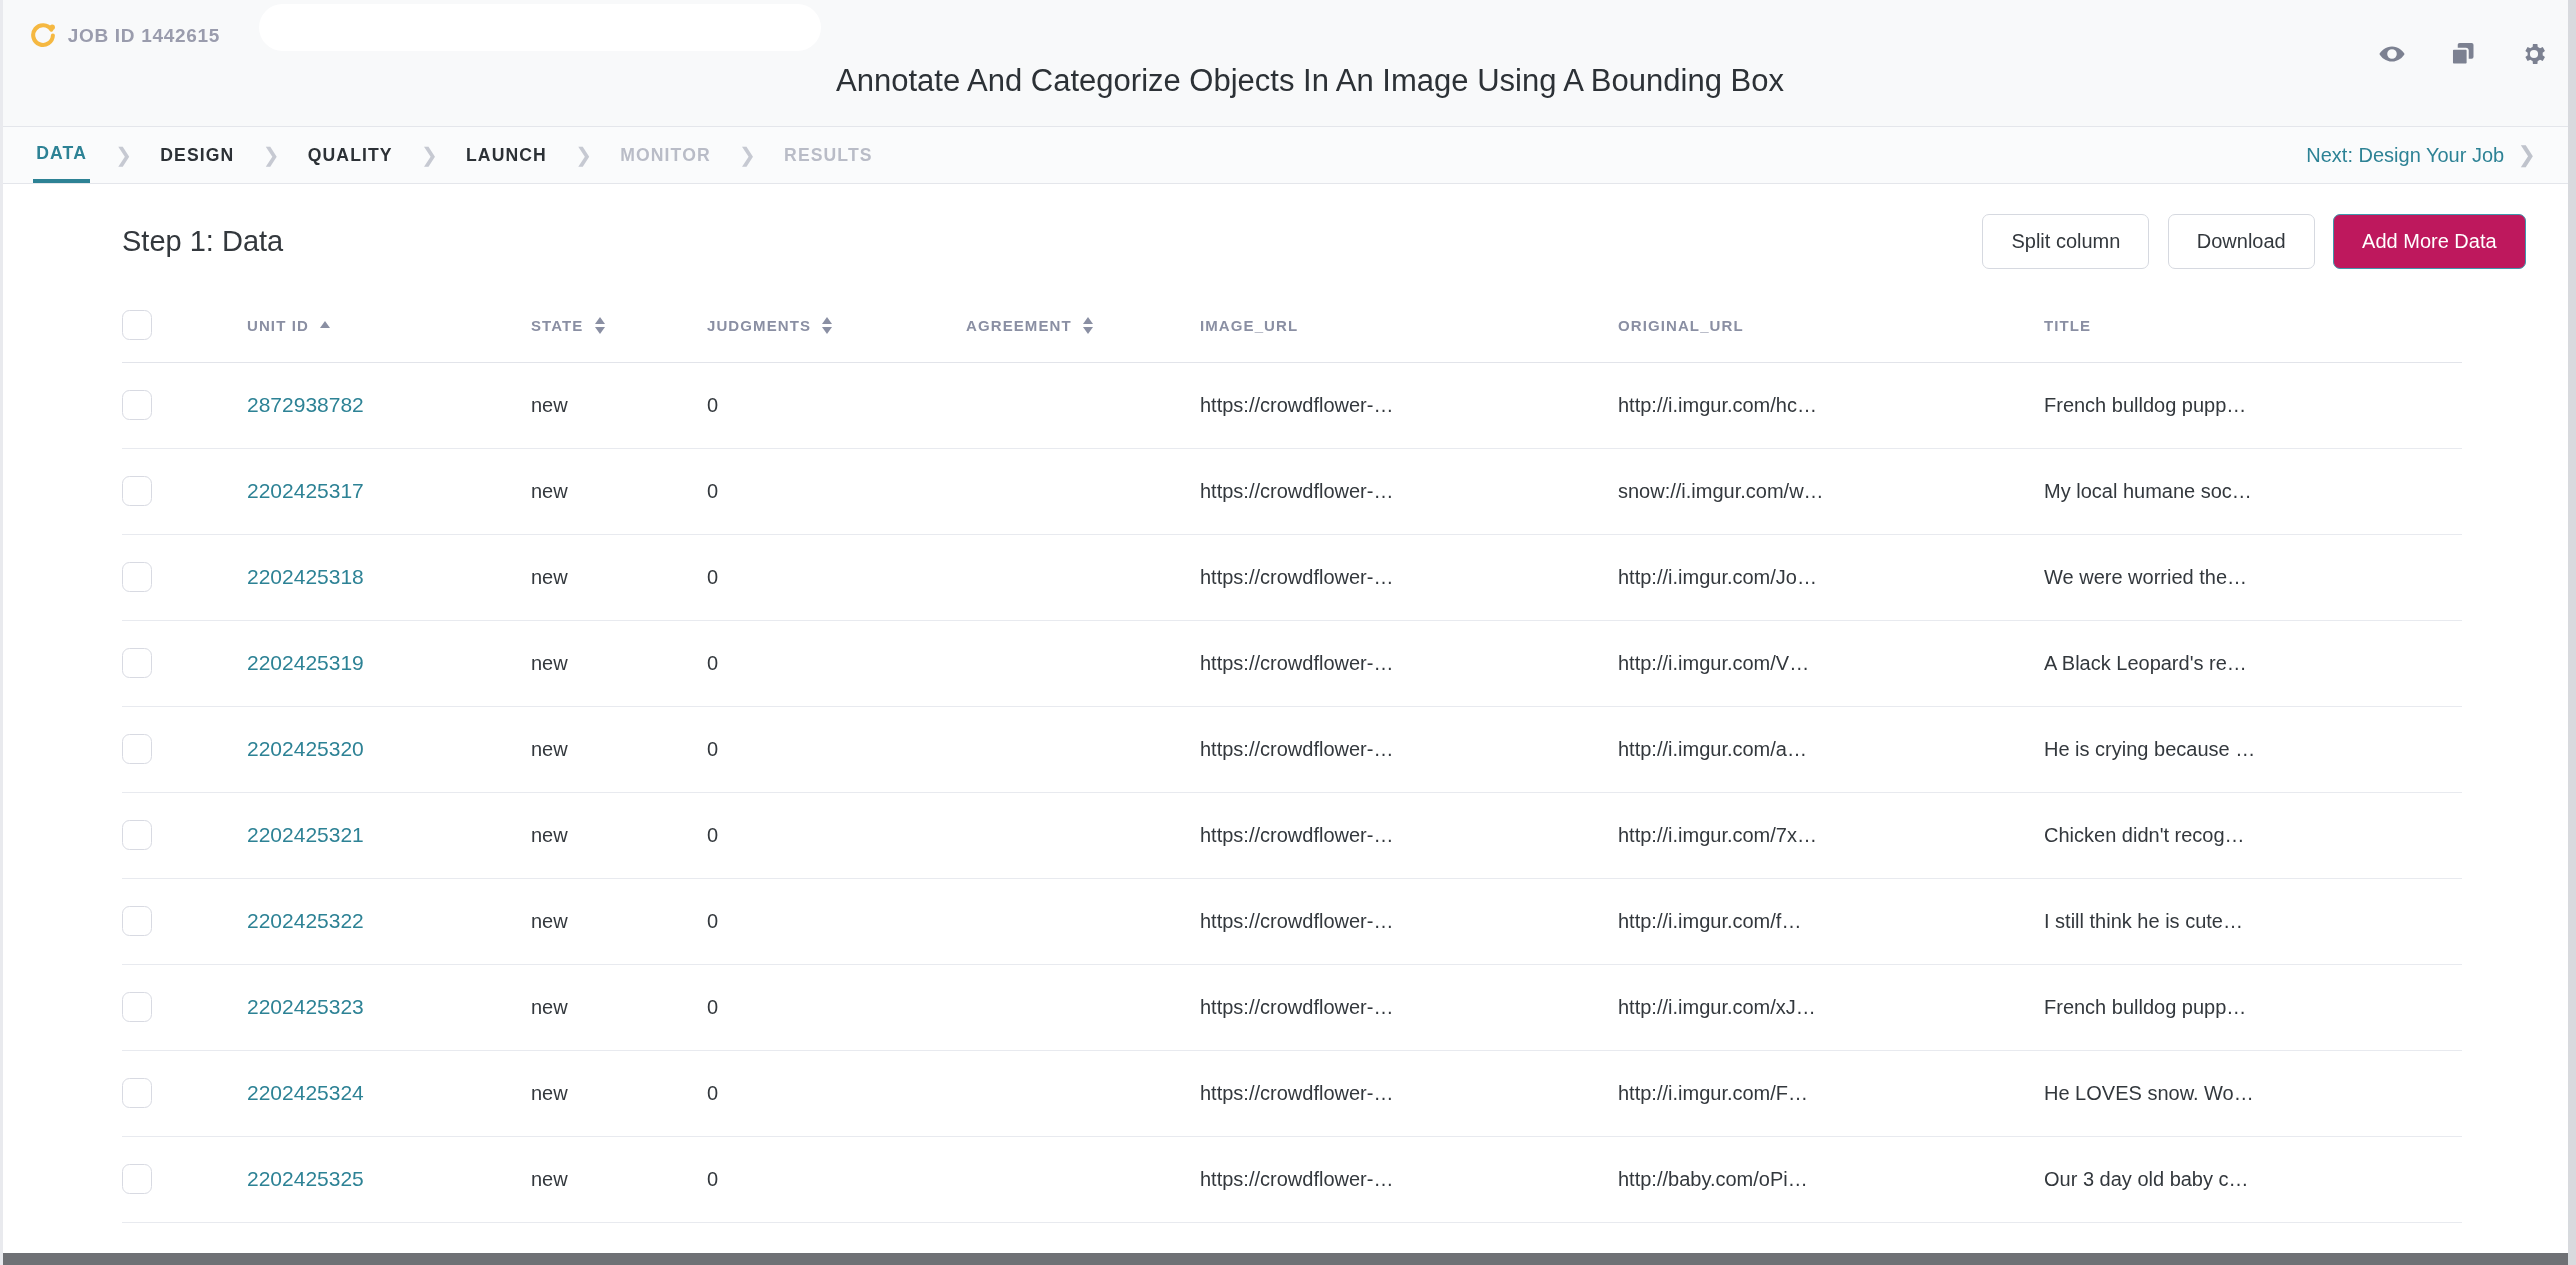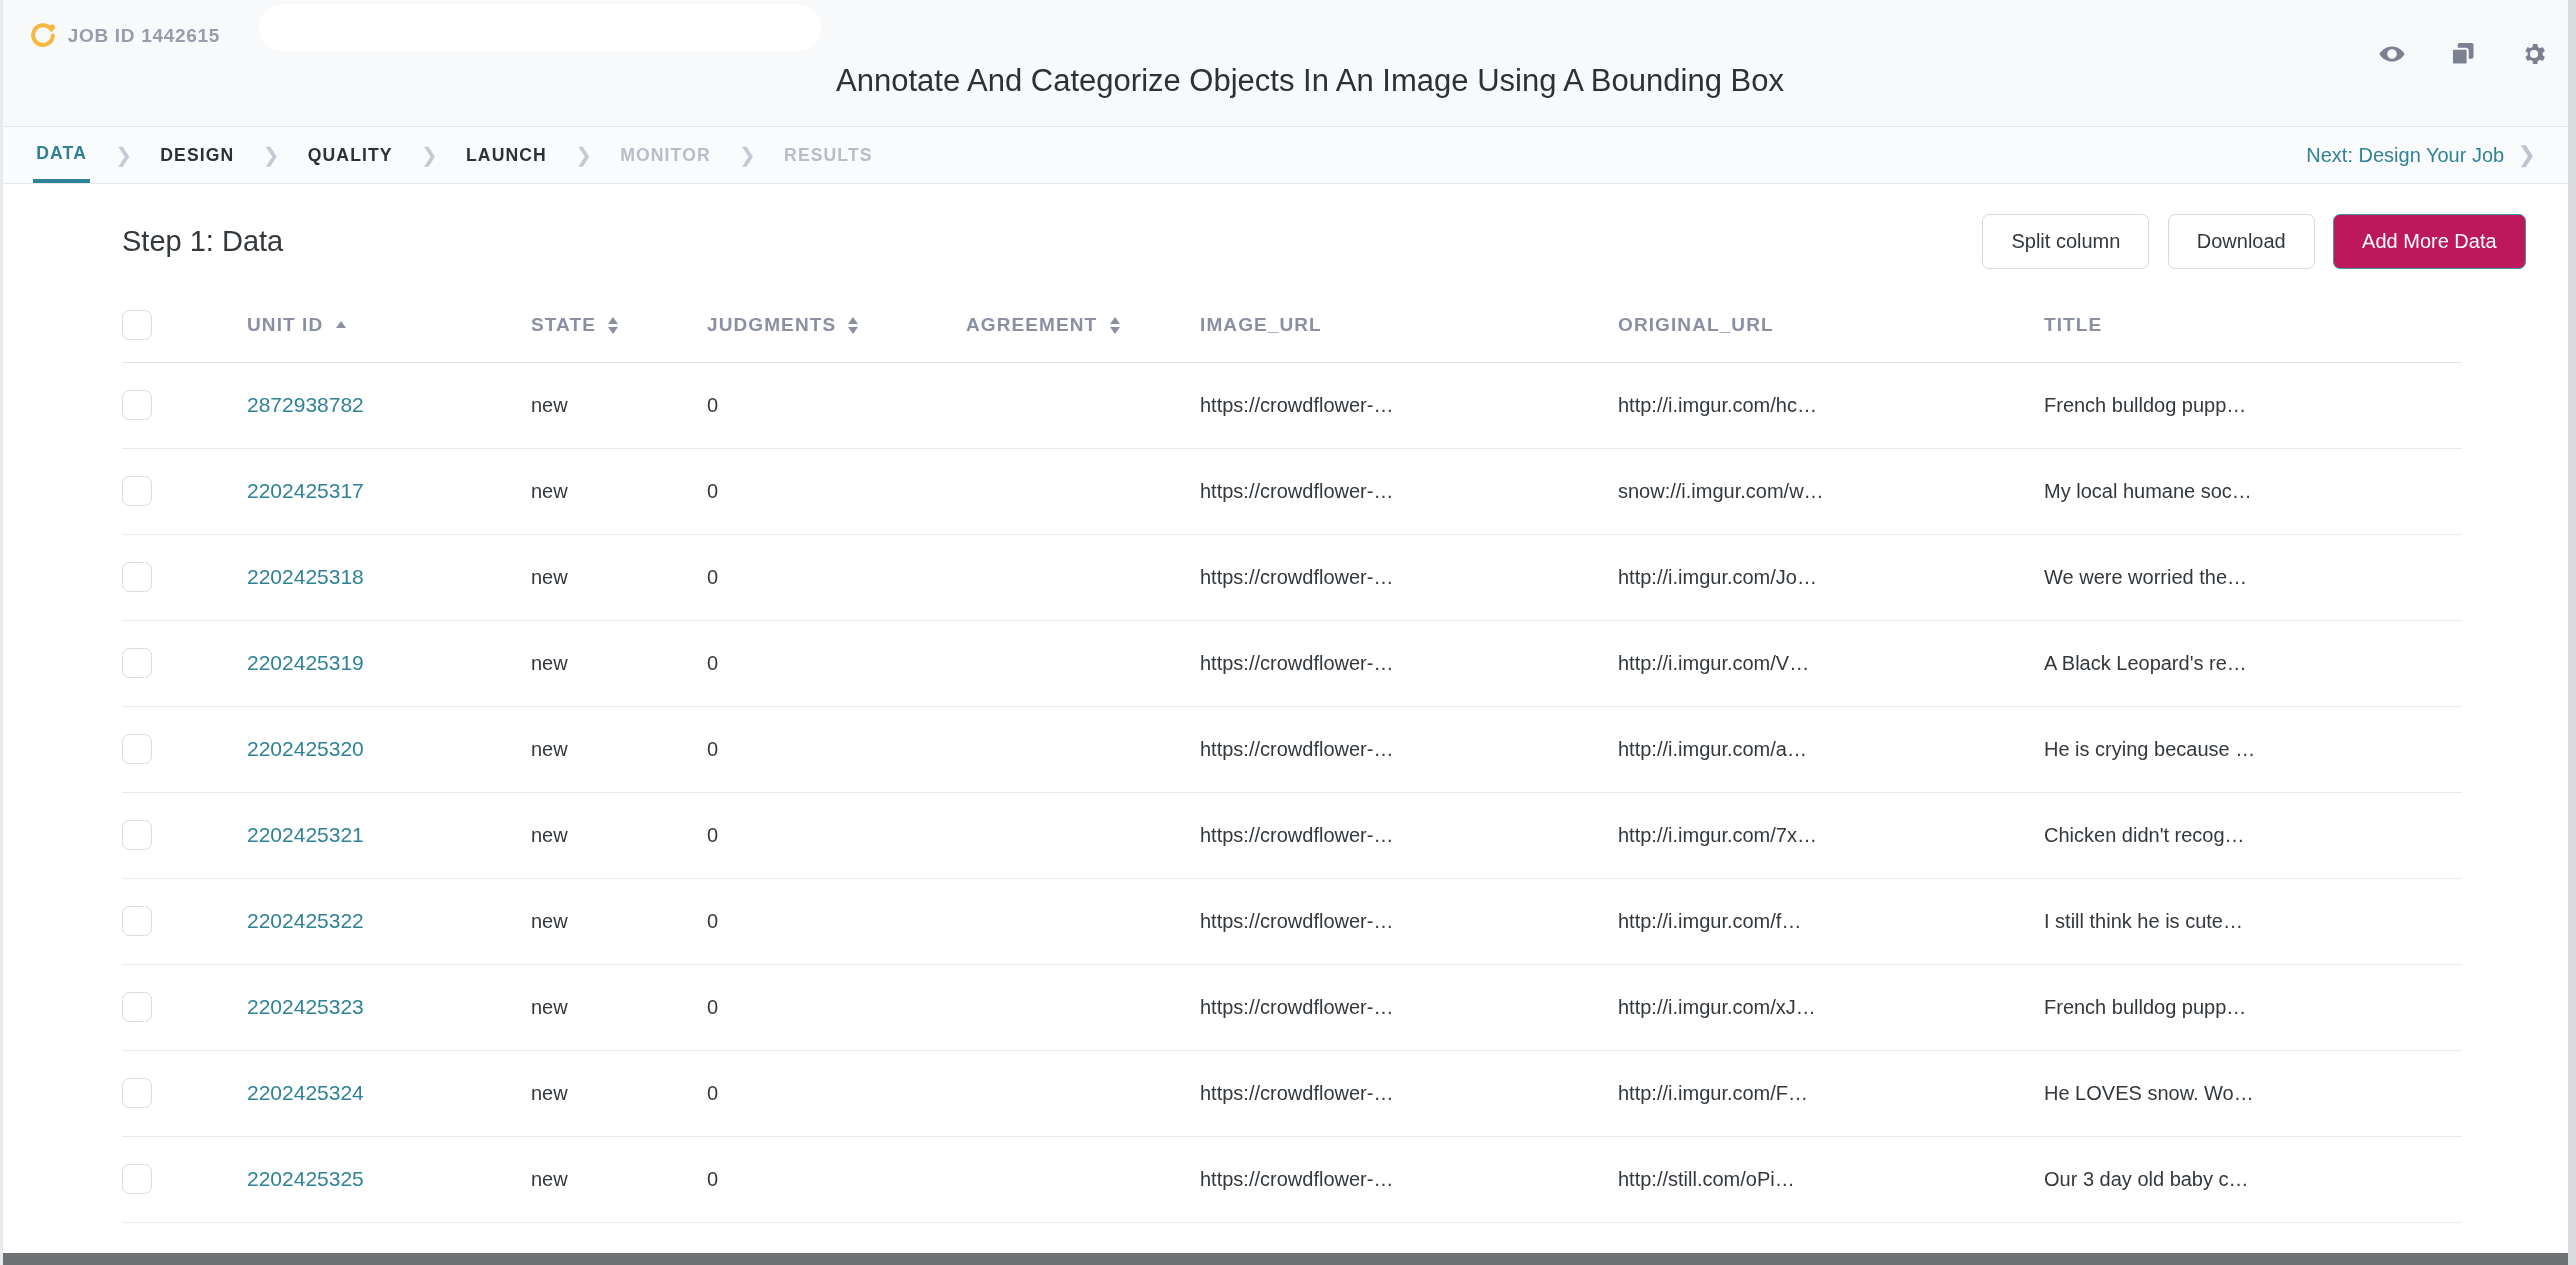--- a/index.html
+++ b/index.html
@@ -199,21 +199,21 @@
     margin-top: 27px;
     position: relative;
   }
   table.data-table {
     border-collapse: collapse;
     width: 2340px;
     table-layout: fixed;
   }
   table.data-table th {
     text-align: left;
-    font-size: 19px;
+    font-size: 15px;
     font-weight: bold;
     letter-spacing: 1.1px;
     color: #8a8fa3;
     padding: 11.7px 0 22px 0;
     vertical-align: middle;
     white-space: nowrap;
     border-bottom: 1.7px solid #e2e4ea;
   }
   table.data-table td {
     font-size: 20px;
@@ -639,21 +639,21 @@
               <td>
                 <span class="cell-text">0</span>
               </td>
               <td>
                 <span class="cell-text"></span>
               </td>
               <td>
                 <span class="cell-text">https://crowdflower-…</span>
               </td>
               <td>
-                <span class="cell-text">http://still.com/oPi…</span>
+                <span class="cell-text">http://baby.com/oPi…</span>
               </td>
               <td>
                 <span class="cell-text">Our 3 day old baby c…</span>
               </td>
             </tr>
           </tbody>
       </table>
     </div>
   </div>
 

